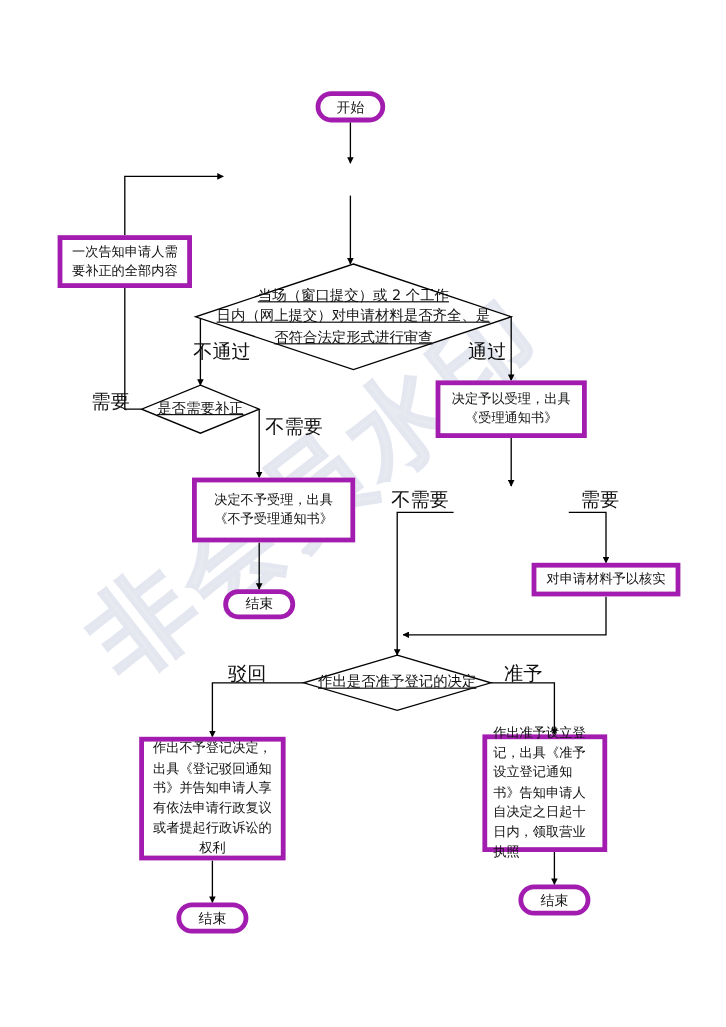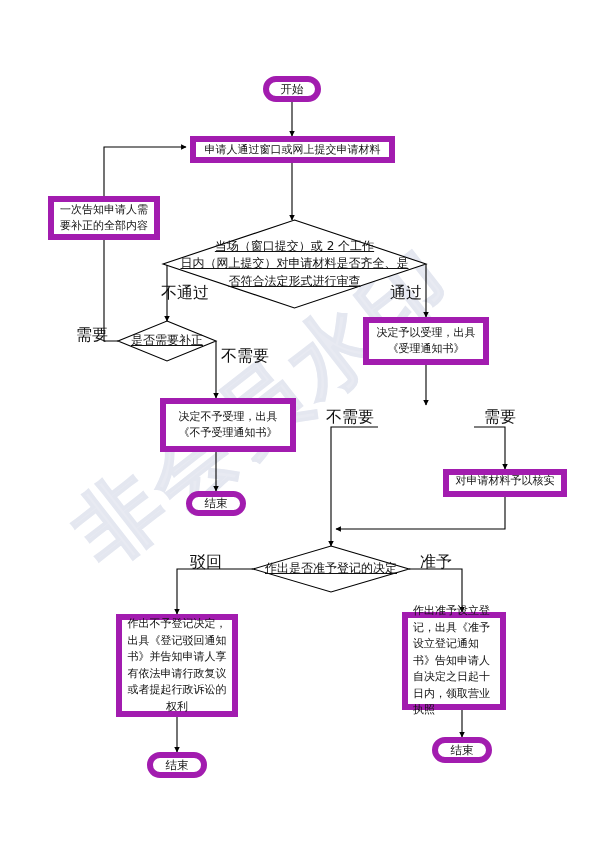--- a/index.html
+++ b/index.html
@@ -46,21 +46,21 @@
     position: absolute;
     left: 0; top: 0;
     width: 605px; height: 856px;
     z-index: 2;
   }
   .node {
     position: absolute;
     z-index: 3;
     box-sizing: border-box;
     background: #ffffff;
-    border: 6px solid #a21caf;
+    border: 4px solid #a21caf;
     display: flex;
     align-items: center;
     justify-content: center;
     text-align: center;
     color: #111111;
     font-size: 11px;
     line-height: 1.45;
     padding: 2px 4px;
   }
   .node.terminator {
@@ -158,23 +158,20 @@
       <path d="M 177 717 L 177 752" marker-end="url(#arrow)"></path>
 
       <path d="M 462 710 L 462 737" marker-end="url(#arrow)"></path>
     </g>
   </svg>
 
   <div class="node terminator" style="left:263px; top:76px; width:58px; height:26px;">
     <span>开始</span>
   </div>
 
-  <div class="node process" style="left:190px; top:136px; width:205px; height:27px;">
-    <span>申请人通过窗口或网上提交申请材料</span>
-  </div>
 
   <div class="node process nb" style="left:48px; top:196px; width:112px; height:44px;">
     <span class="nb">一次告知申请人需
 要补正的全部内容</span>
   </div>
 
   <div class="decision" style="left:163px; top:220px; width:263px; height:88px;">
     <svg width="263" height="88" viewBox="0 0 263 88" xmlns="http://www.w3.org/2000/svg">
       <polygon points="131.5,0 263,44 131.5,88 0,44" fill="#ffffff" stroke="#000000" stroke-width="1.1"></polygon>
     </svg>

